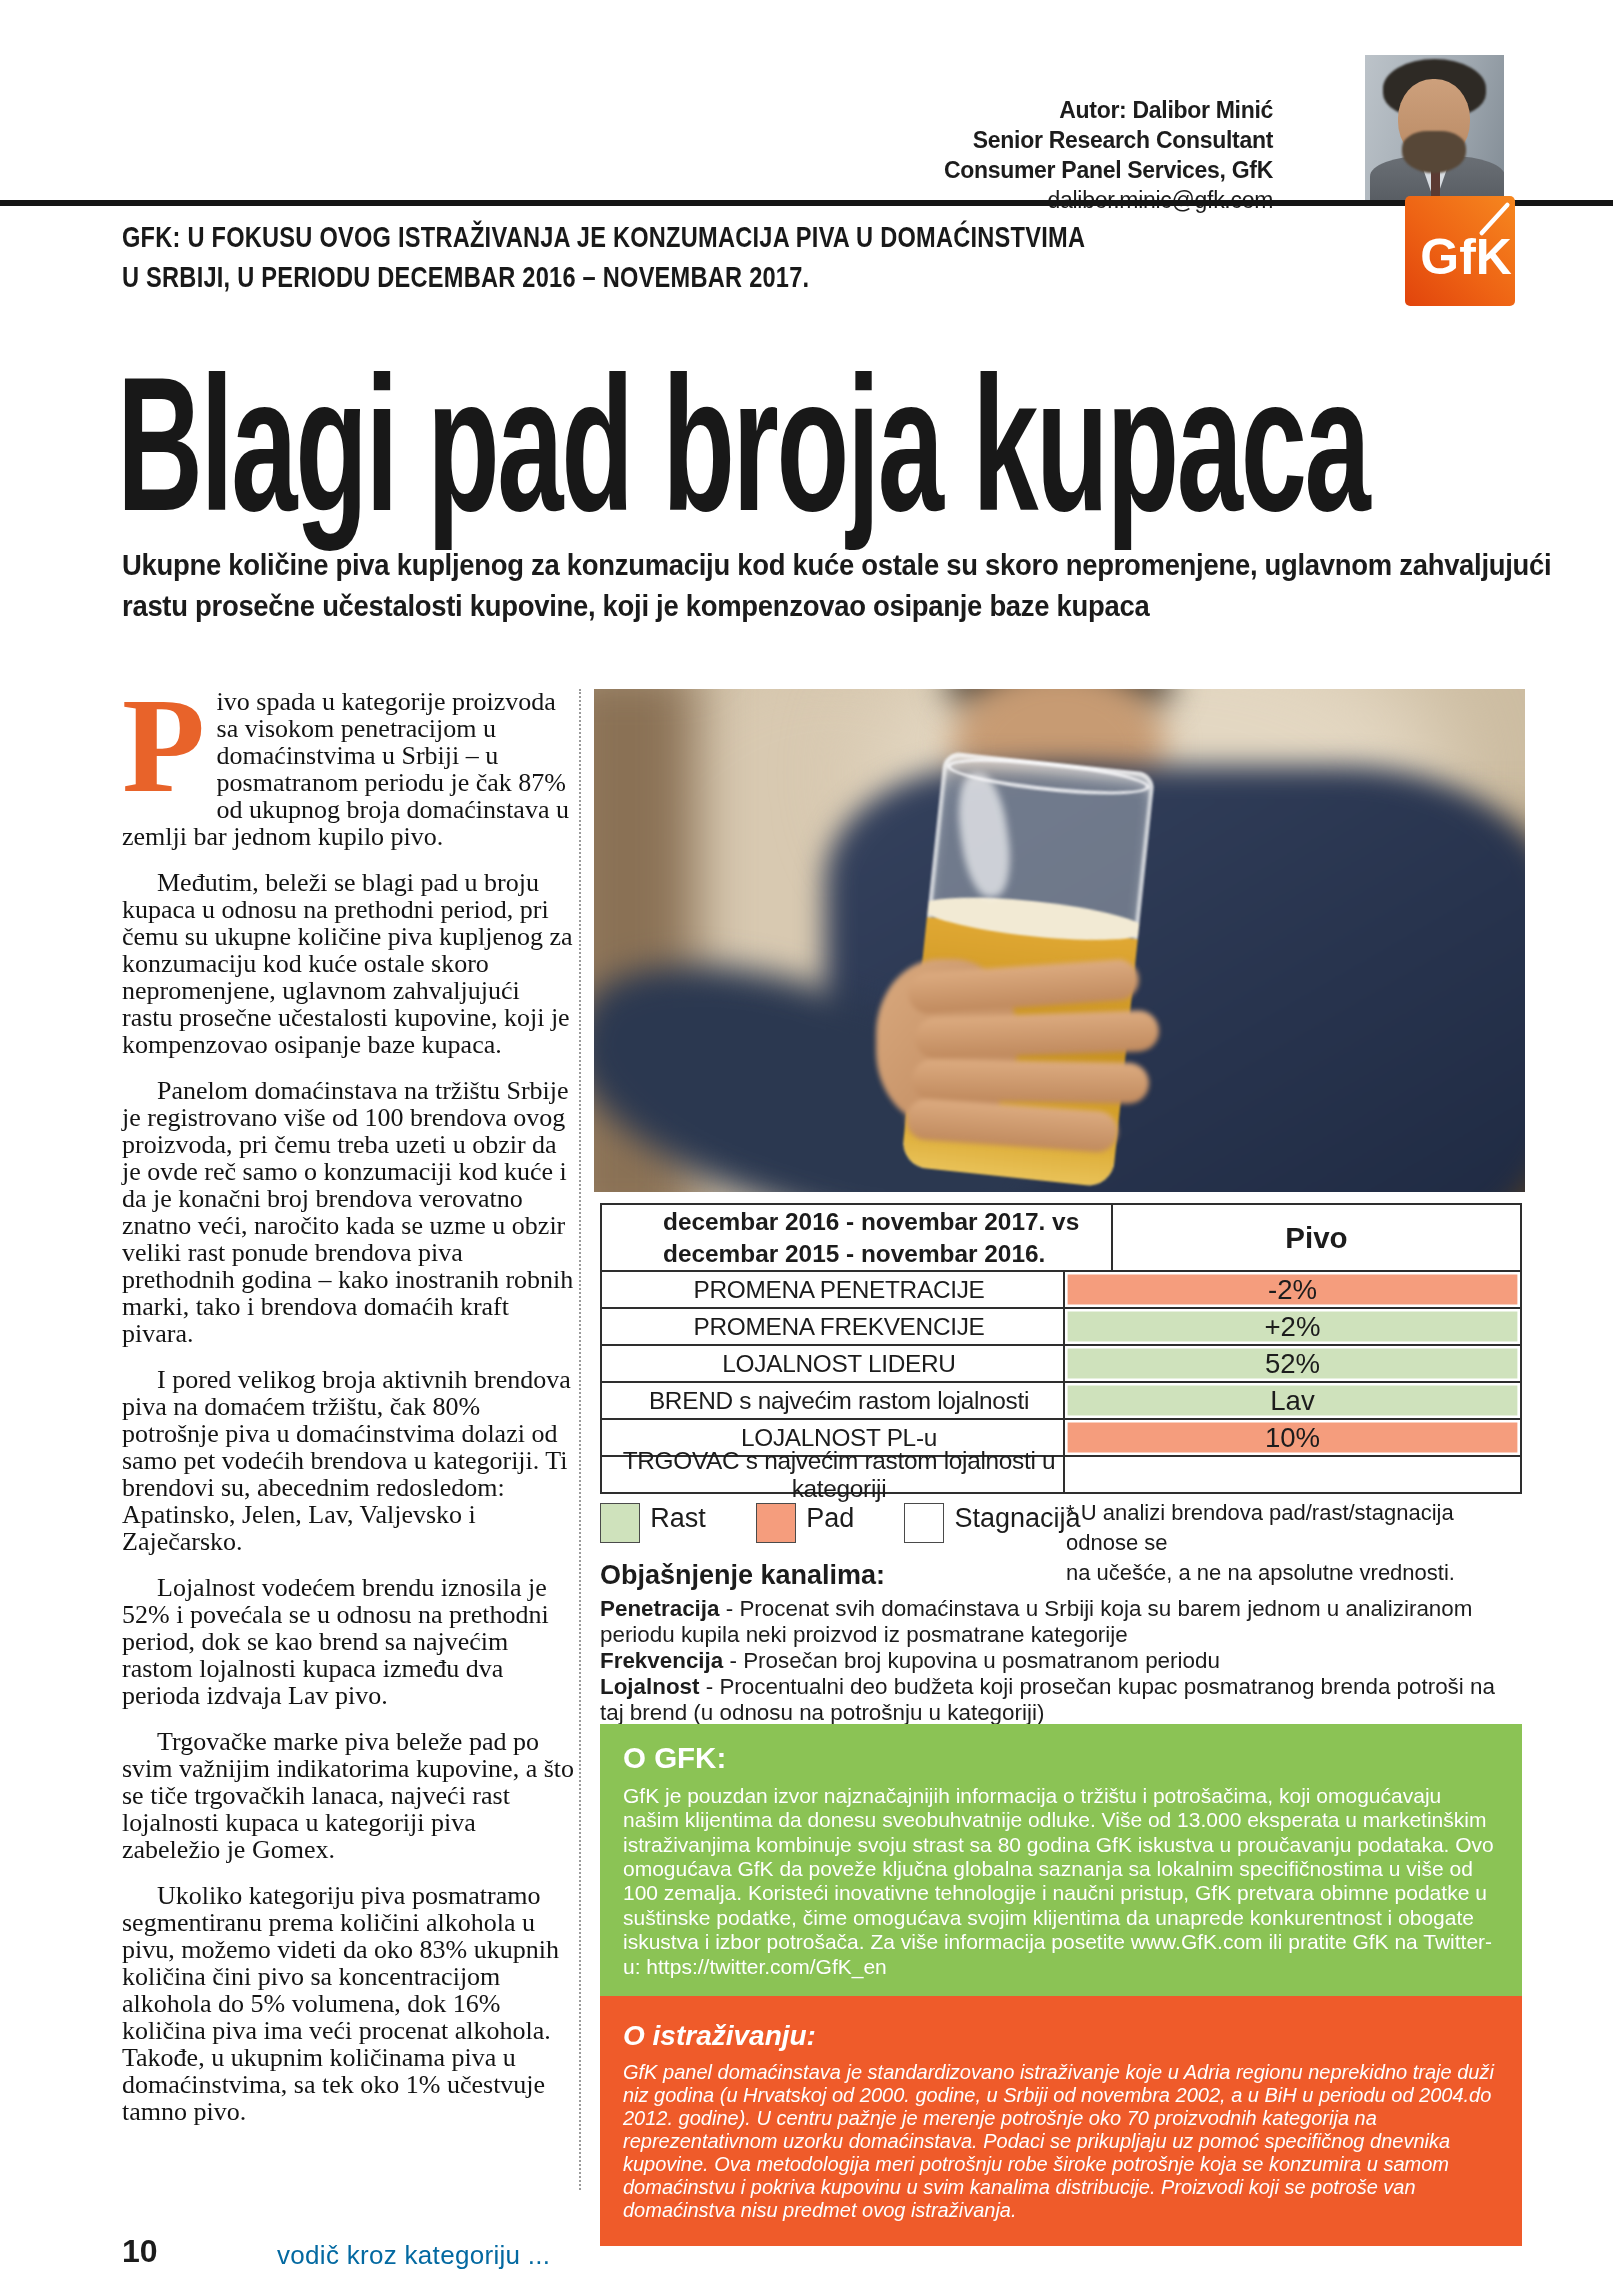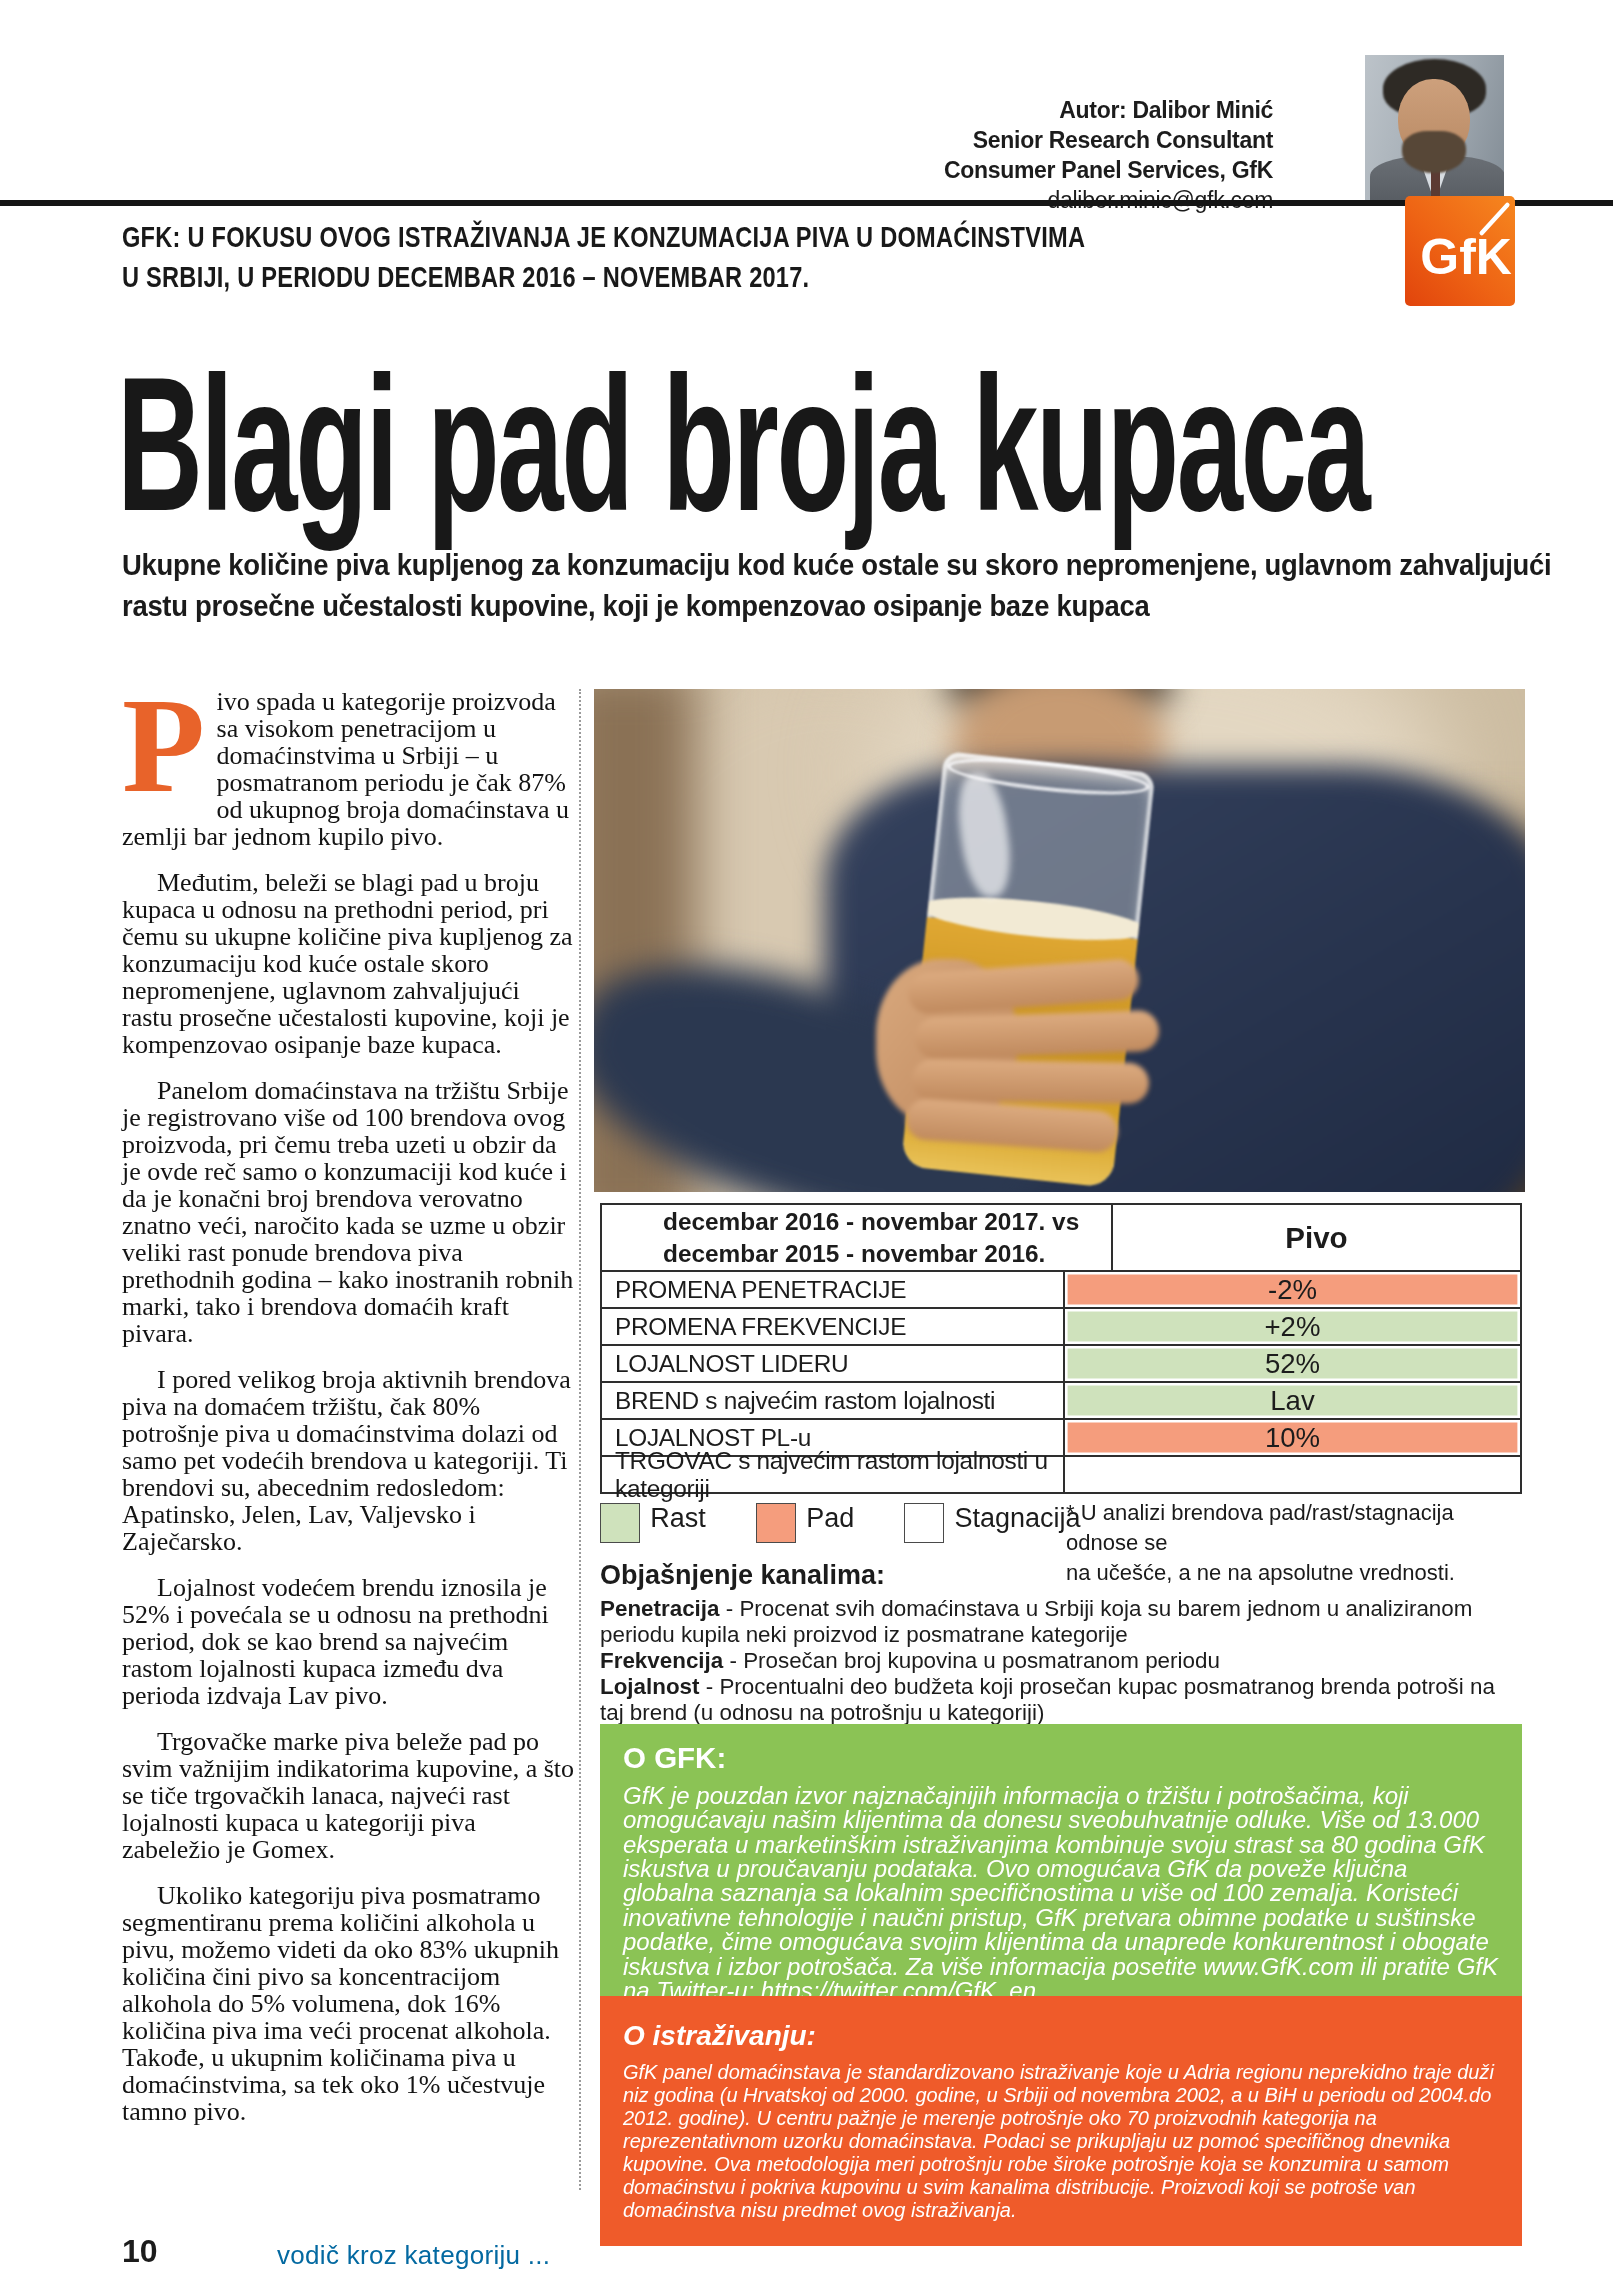--- a/index.html
+++ b/index.html
@@ -100,21 +100,21 @@
   .f3{left:42px;top:128px;width:237px;transform:rotate(1deg);}
   .f4{left:36px;top:172px;width:212px;transform:rotate(4deg);}
   
   .data-table{
     position:absolute;left:600px;top:1203px;width:922px;
     border:2.6px solid var(--table-border);background:#fff;
   }
   .t-row{display:flex;border-top:2.6px solid var(--table-border);}
   .t-row:first-child{border-top:none;}
   .t-head{height:65px;margin-left:48px;}
-  .t-data{height:37px;}
+  .t-data{height:37px;text-align:center;}
   .t-left{width:463px;border-right:2.6px solid var(--table-border);display:flex;flex-direction:column;justify-content:center;padding-left:13px;}
   .t-right{flex:1;display:flex;align-items:center;justify-content:center;}
   .t-head .t-left{font-weight:bold;font-size:24.4px;line-height:32px;}
   .t-head .t-right{font-weight:bold;font-size:29.5px;}
   .t-data .t-left{font-size:24.4px;letter-spacing:-0.3px;transform-origin:0 50%;}
   .t-data .t-right{font-size:27.6px;box-shadow:inset 0 0 0 2.6px #ffffff;}
   .status-rast{background:var(--rast);}
   .status-pad{background:var(--pad);}
   
   .legend{position:absolute;left:600px;top:1503px;display:flex;align-items:flex-start;}
@@ -126,21 +126,21 @@
   .legend-note{position:absolute;left:1066px;top:1498px;width:462px;font-size:22px;line-height:30px;color:#1a1a1a;}
   
   .glossary{position:absolute;left:600px;top:1560px;width:924px;font-size:22.4px;line-height:26px;}
   .glossary .g-title{font-weight:bold;font-size:27px;line-height:31px;margin-bottom:5.1px;}
   .glossary b{font-weight:bold;}
   
   .info-box{position:absolute;left:600px;width:922px;color:#ffffff;padding:16.7px 23px;}
   .box-green{top:1724px;background:var(--box-green);}
   .box-orange{top:1996px;background:var(--box-orange);padding:24px 23px;font-style:italic;}
   .info-box .b-title{font-weight:bold;font-size:29.5px;margin-bottom:9px;}
-  .box-green .b-body{font-size:24px;line-height:24.4px;font-style:italic;}
+  .box-green .b-body{font-size:21px;line-height:24.4px;}
   .box-orange .b-title{font-size:28px;}
   .box-orange .b-body{font-size:20px;line-height:23px;}
   
   .page-num{position:absolute;left:122px;top:2233px;font-size:32px;font-weight:bold;}
   .footer-label{position:absolute;left:277px;top:2240px;font-size:26px;letter-spacing:0.3px;color:#0369a1;}
 </style>
 </head>
 <body>
 
 <div id="page">

